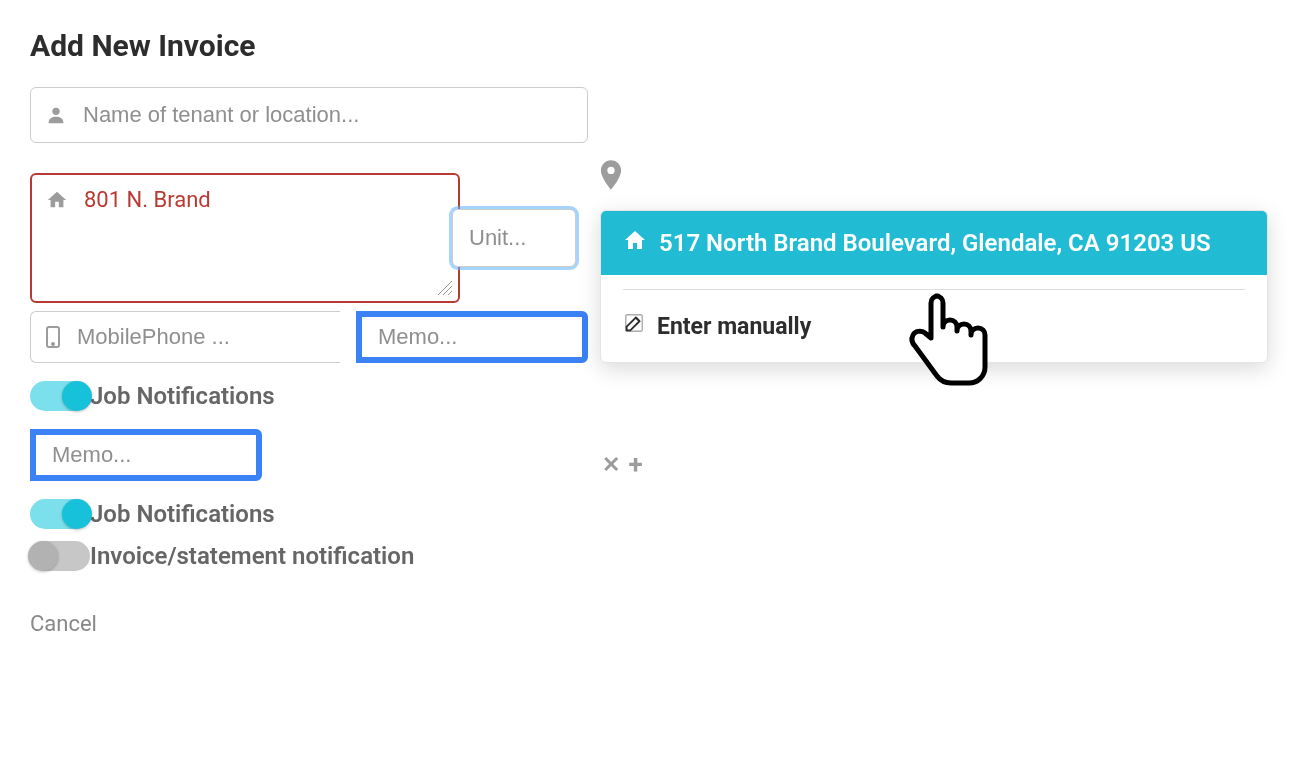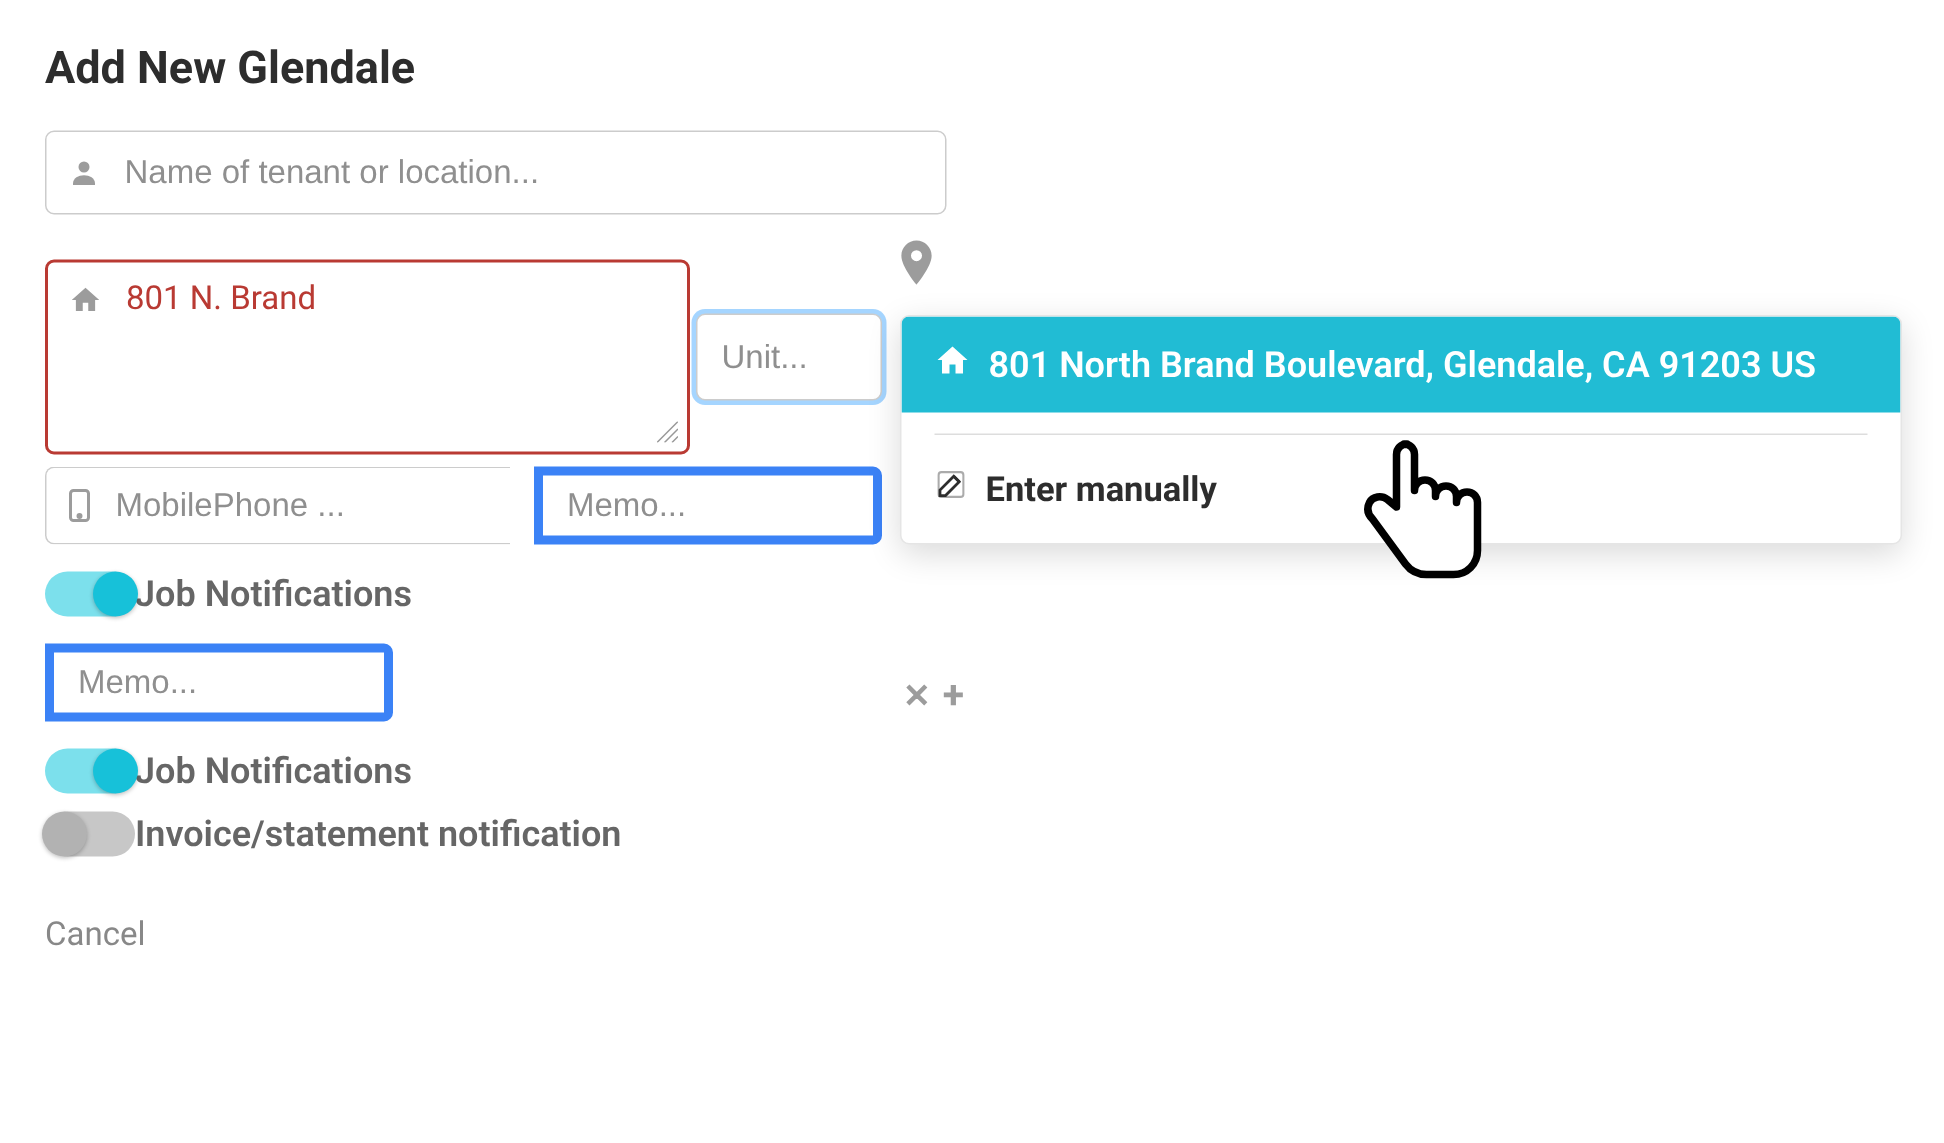--- a/index.html
+++ b/index.html
@@ -25,21 +25,21 @@
   .input-group {
     display:flex;
     align-items:center;
     border:1px solid #ccc;
     border-radius:6px;
     background:#fff;
     height:56px;
     padding:0 14px;
     flex:1;
   }
-  .input-group.lg { width:601px; flex:none; }
+  .input-group.lg { width:558px; flex:none; }
   .input-group .icon { color:#9c9c9c; margin-right:14px; display:flex; align-items:center; }
   .input-group input {
     border:none;
     outline:none;
     font-size:22px;
     color:#555;
     width:100%;
     background:transparent;
   }
   .input-group input::placeholder { color:#8f8f8f; }
@@ -67,21 +67,21 @@
     font-family:inherit;
   }
   .resize-handle {
     position:absolute; right:6px; bottom:6px;
     width:14px; height:14px;
     pointer-events:none;
   }
   .resize-handle svg { display:block; }
   .unit-box {
     position:absolute;
-    right:0;
+    right:12px;
     top:48px;
     width:124px;
     height:58px;
     border:1px solid #ccc;
     border-radius:6px;
     background:#fff;
     box-shadow:0 0 0 3px rgba(91,179,255,0.55);
     display:flex;
     align-items:center;
     padding:16px 14px;
@@ -228,21 +228,21 @@
     position:absolute;
     left:896px;
     top:288px;
     pointer-events:none;
   }
 </style>
 </head>
 <body>
 
 <div class="wrap">
-  <h1 class="title">Add New Glendale</h1>
+  <h1 class="title">Add New Invoice</h1>
 
   <div class="input-group lg">
     <span class="icon">
       <svg width="22" height="22" viewBox="0 0 24 24" fill="currentColor">
           <circle cx="12" cy="8" r="4"></circle>
           <path d="M4 20c0-4 4-6 8-6s8 2 8 6v1H4z"></path>
         </svg>
     </span>
     <input type="text" placeholder="Name of tenant or location..." style="">
   </div>
@@ -332,21 +332,21 @@
     </svg>
 </span>
 
 <div class="popup">
   <div class="sugg">
     <span>
       <svg width="24" height="22" viewBox="0 0 24 22" fill="currentColor">
           <path d="M12 2l10 9h-3v9h-5v-6h-4v6H5v-9H2z"></path>
         </svg>
     </span>
-    <span>801 North Brand Boulevard, Glendale, CA 91203 US</span>
+    <span>517 North Brand Boulevard, Glendale, CA 91203 US</span>
   </div>
   <hr>
   <div class="manual">
     <span>
       <svg width="22" height="22" viewBox="0 0 24 24" fill="none" stroke="currentColor" stroke-width="2">
           <path d="M4 16v4h4l10-10-4-4L4 16z"></path>
           <path d="M14 6l4 4"></path>
           <rect x="3" y="3" width="18" height="18" rx="2" stroke-width="1.5" opacity="0.4"></rect>
         </svg>
     </span>

